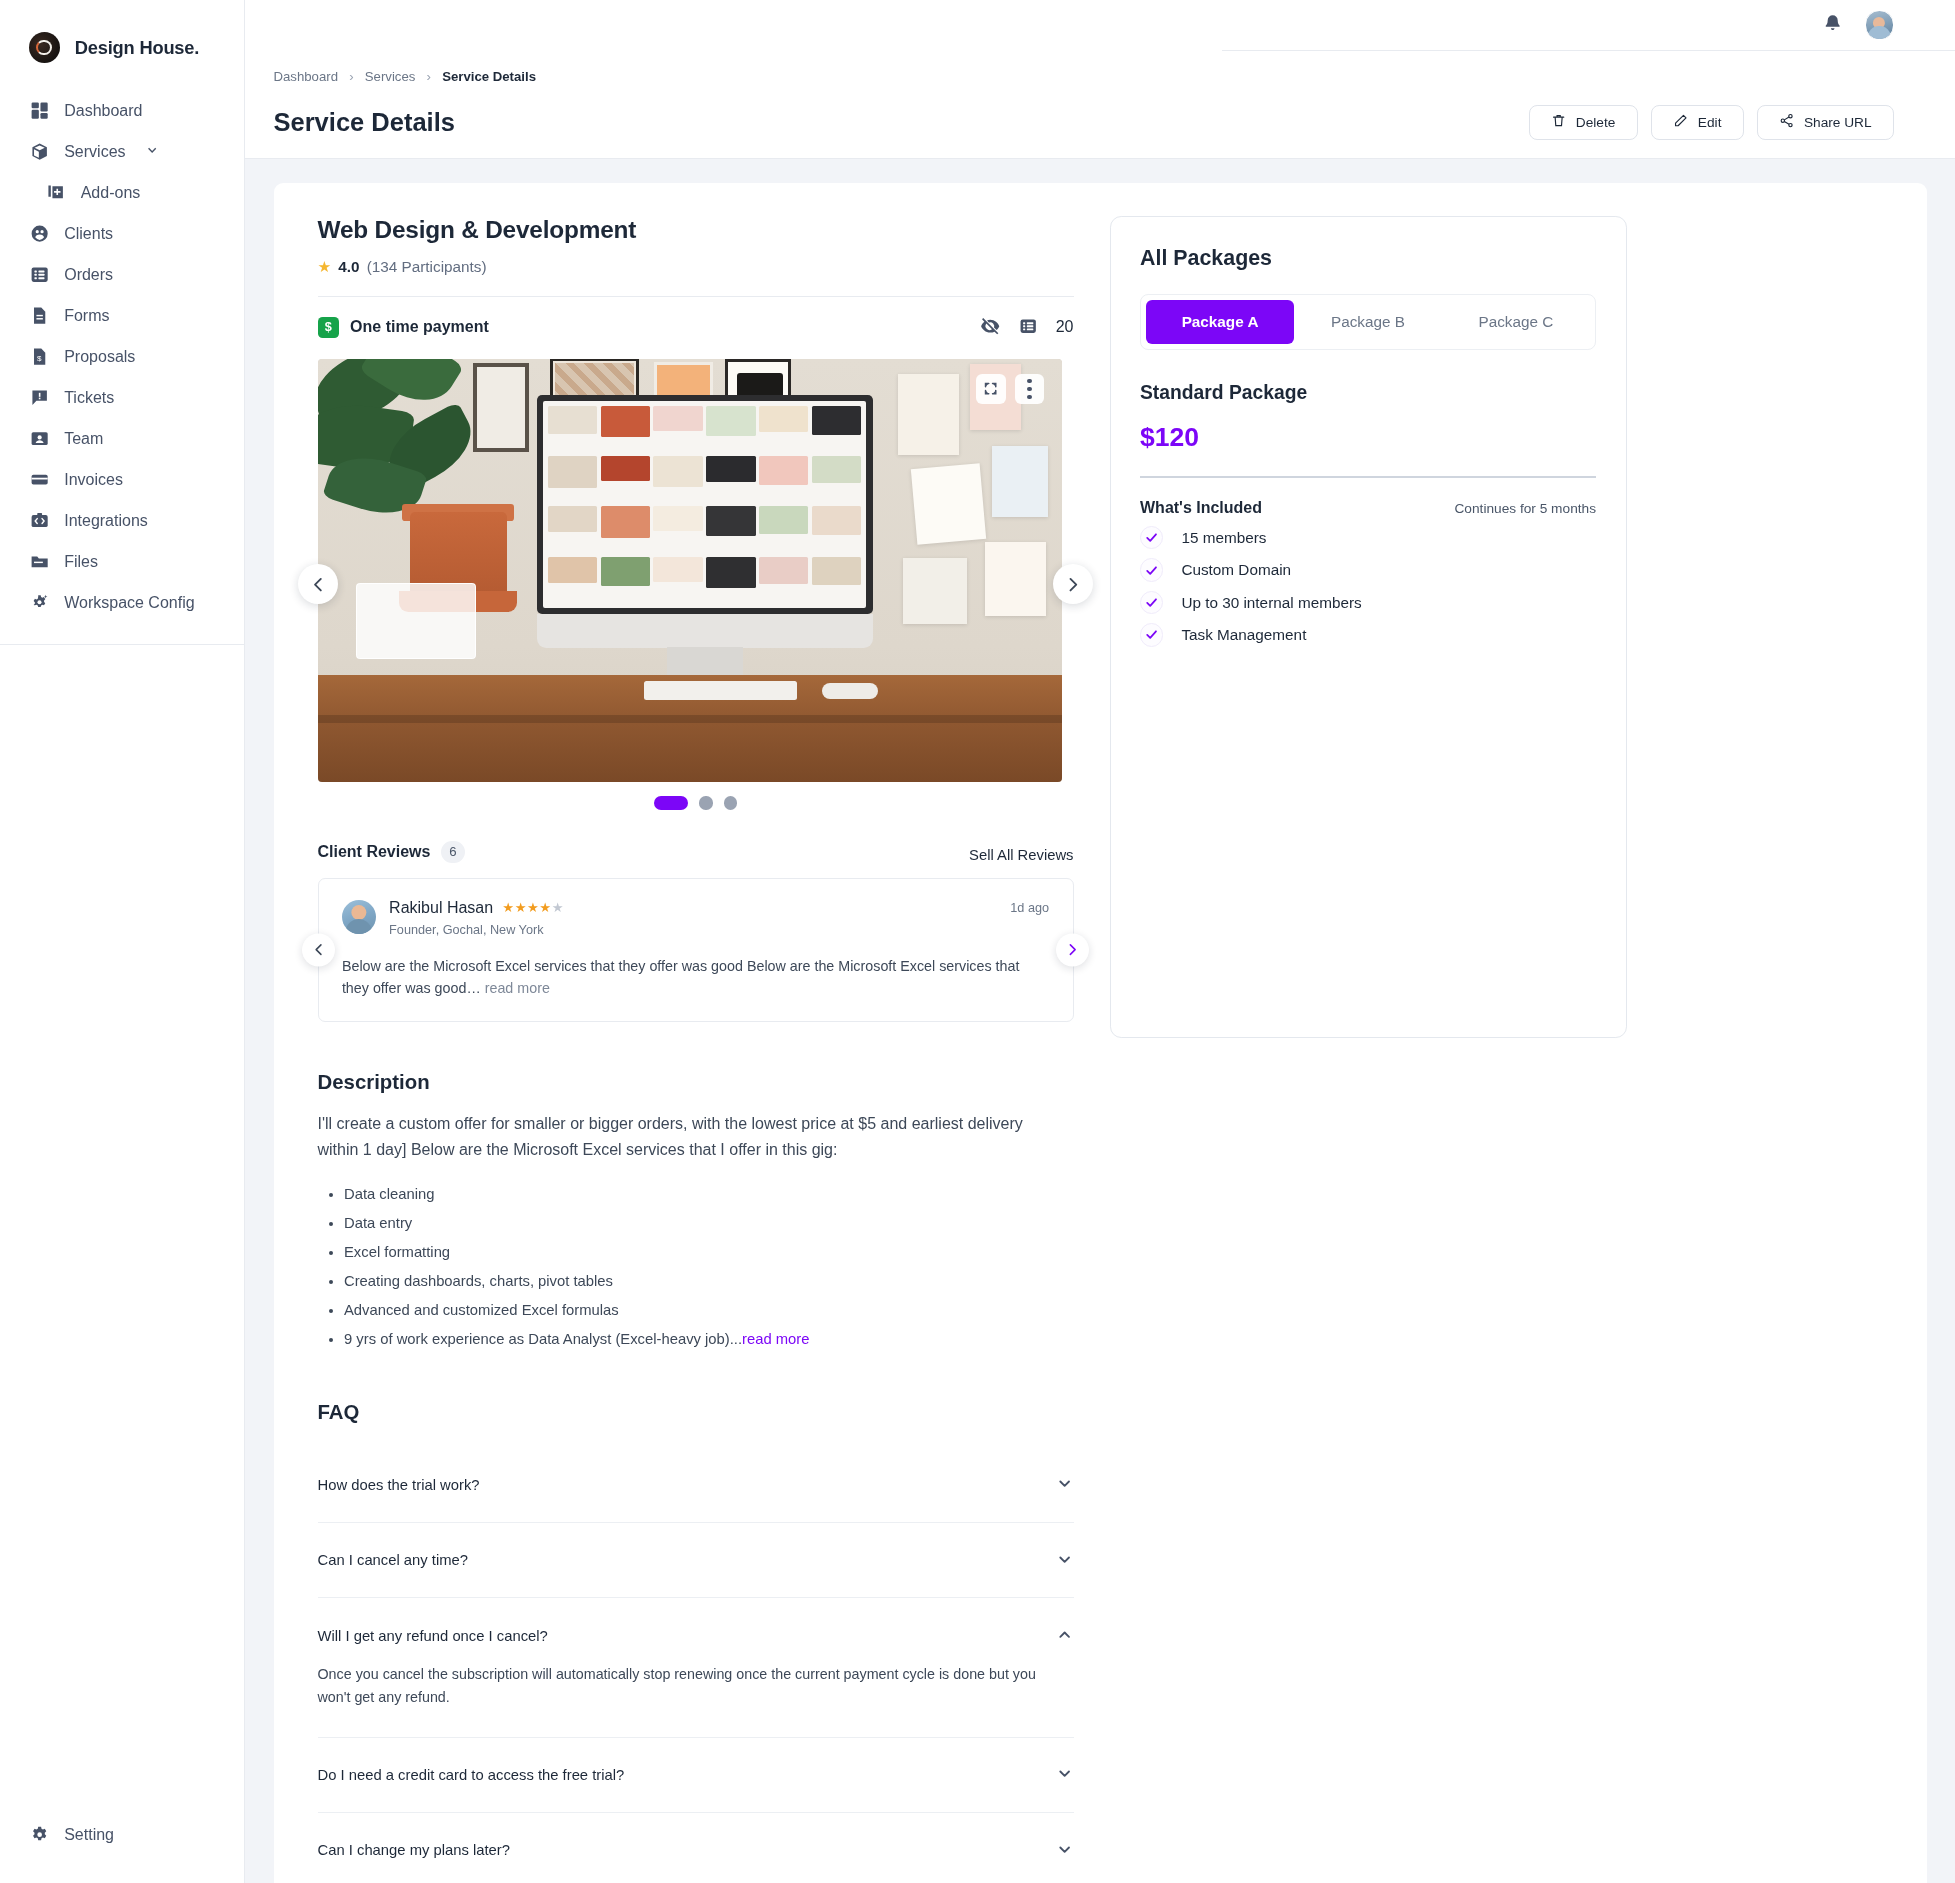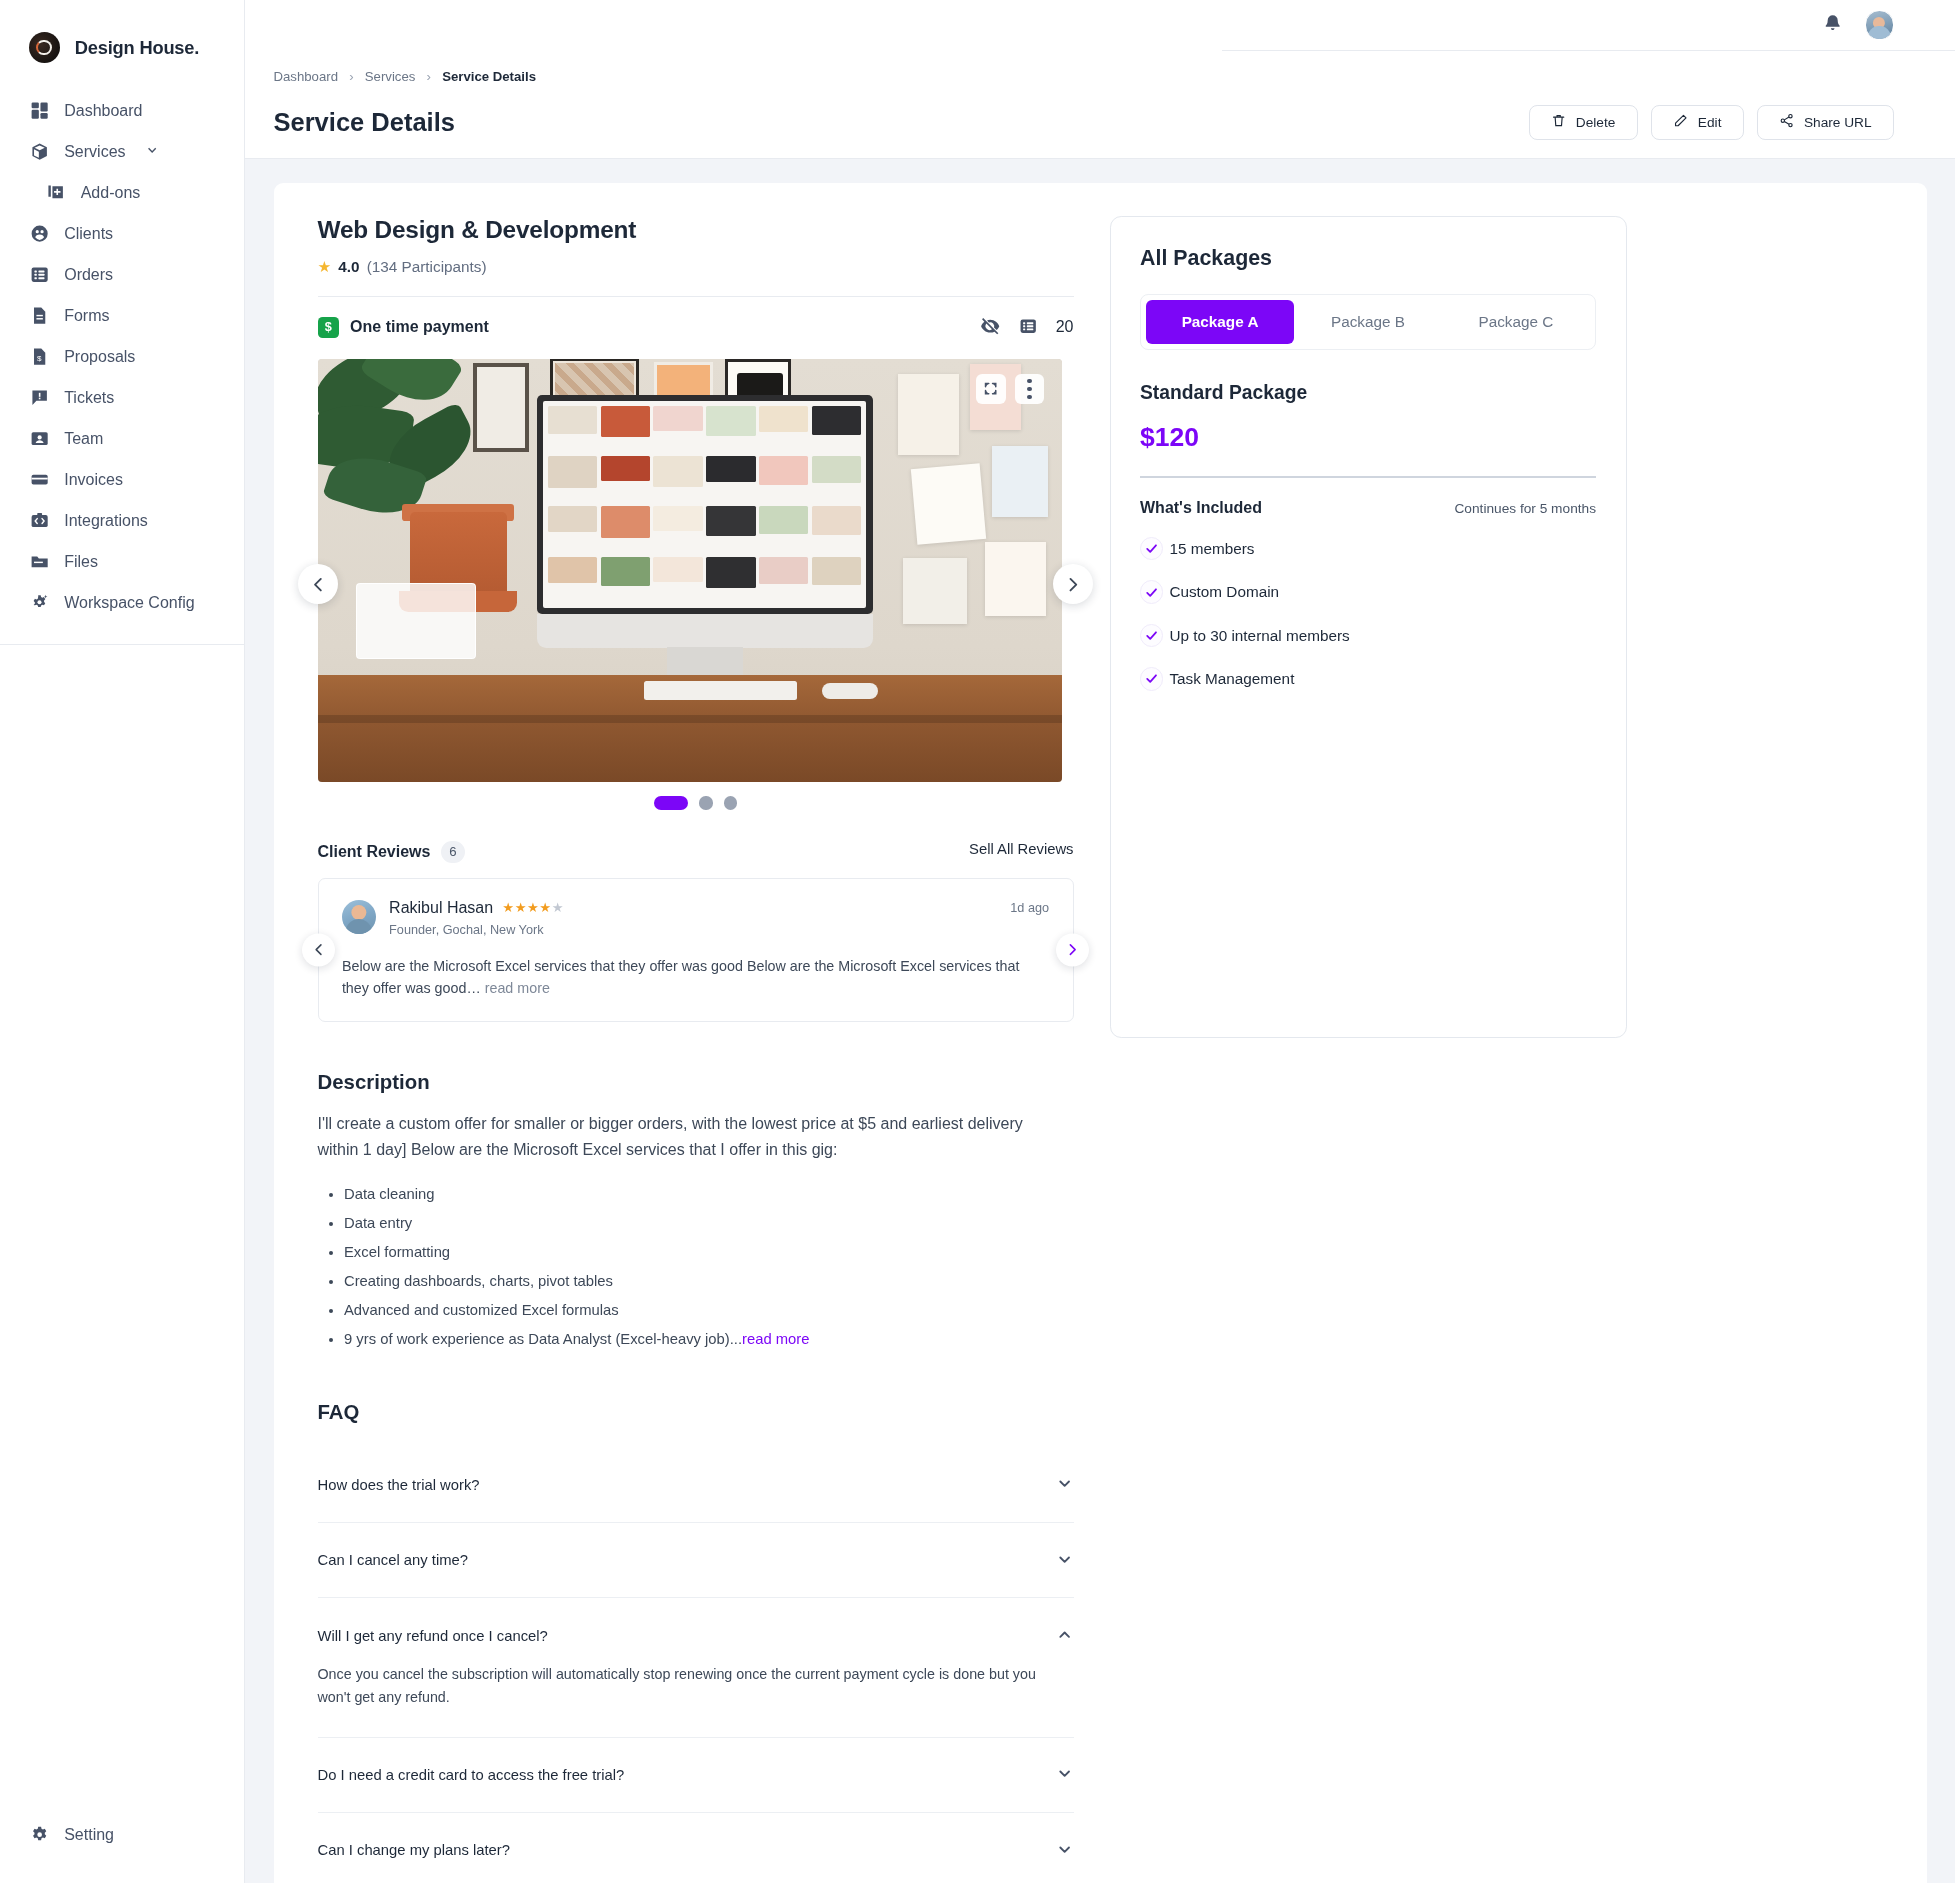--- a/index.html
+++ b/index.html
@@ -185,21 +185,21 @@
   .gal-arrow.left { left:-19.3px; }
   .gal-arrow.right { right:-19.3px; }
   .gal-arrow svg { width:17.3px; height:17.3px; stroke:#3d4858; fill:none; stroke-width:2.6; }
   .gal-arrow.right svg { stroke:#3d4858; }
 
   .dots { display:flex; align-items:center; justify-content:center; gap:11.2px; margin-top:14.3px; }
   .dot { width:13.2px; height:13.2px; border-radius:50%; background:#9aa3b2; cursor:pointer; }
   .dot.active { width:34px; border-radius:7.1px; background:#7c06f7; }
 
   
-  .rev-head { display:flex; align-items:flex-start; justify-content:space-between; margin-top:31px; }
+  .rev-head { display:flex; align-items:flex-end; justify-content:space-between; margin-top:31px; }
   .rev-head-left { display:flex; align-items:center; gap:10.2px; }
   .rev-title { font-size:16px; font-weight:bold; color:#1d2838; }
   .rev-badge { min-width:24.4px; height:22.4px; padding:0 8.1px; border-radius:11.2px; background:#eff1f5; color:#4a5668; font-size:13.2px; display:flex; align-items:center; justify-content:center; }
   .rev-link { font-size:14.8px; color:#1d2838; cursor:pointer; }
 
   .rev-card {
     margin-top: 15.3px; position:relative;
     border:1px solid #e8ebf0; border-radius:7.1px; padding:19.3px 23.4px 21.4px 23.4px;
   }
   .rev-top { display:flex; align-items:flex-start; gap:13.2px; }
@@ -259,21 +259,21 @@
     flex:1; height:44px; border-radius:6.1px; display:flex; align-items:center; justify-content:center;
     font-size:15.3px; color:#6b7687; cursor:pointer; white-space:nowrap;
   }
   .pkg-tab.active { background:#7c06f7; color:#ffffff; font-weight:bold; }
   .pkg-name { font-size:19.3px; font-weight:bold; color:#1d2838; margin-top:32px; }
   .pkg-price { font-size:26.5px; font-weight:bold; color:#7c06f7; margin-top:17.3px; }
   .pkg-hr { height:1.5px; background:#cfd5de; margin-top:23.4px; }
   .incl-row { display:flex; align-items:baseline; justify-content:space-between; margin-top:21.4px; }
   .incl-title { font-size:16px; font-weight:bold; color:#1d2838; }
   .incl-note { font-size:13.7px; color:#4a5668; }
-  .feat { display:flex; align-items:center; gap:6px; margin-top:20px; }
+  .feat { display:flex; align-items:center; gap:18px; margin-top:9px; }
   .feat-check {
     width:23.4px; height:23.4px; border-radius:50%; background:#fdfcff; border:1px solid #f0ecfb;
     display:flex; align-items:center; justify-content:center; flex-shrink:0;
   }
   .feat-check svg { width:13.2px; height:13.2px; fill:none; stroke:#7c06f7; stroke-width:3.2; }
   .feat-label { font-size:15.3px; color:#1d2838; }
 </style>
 </head>
 <body>
 

